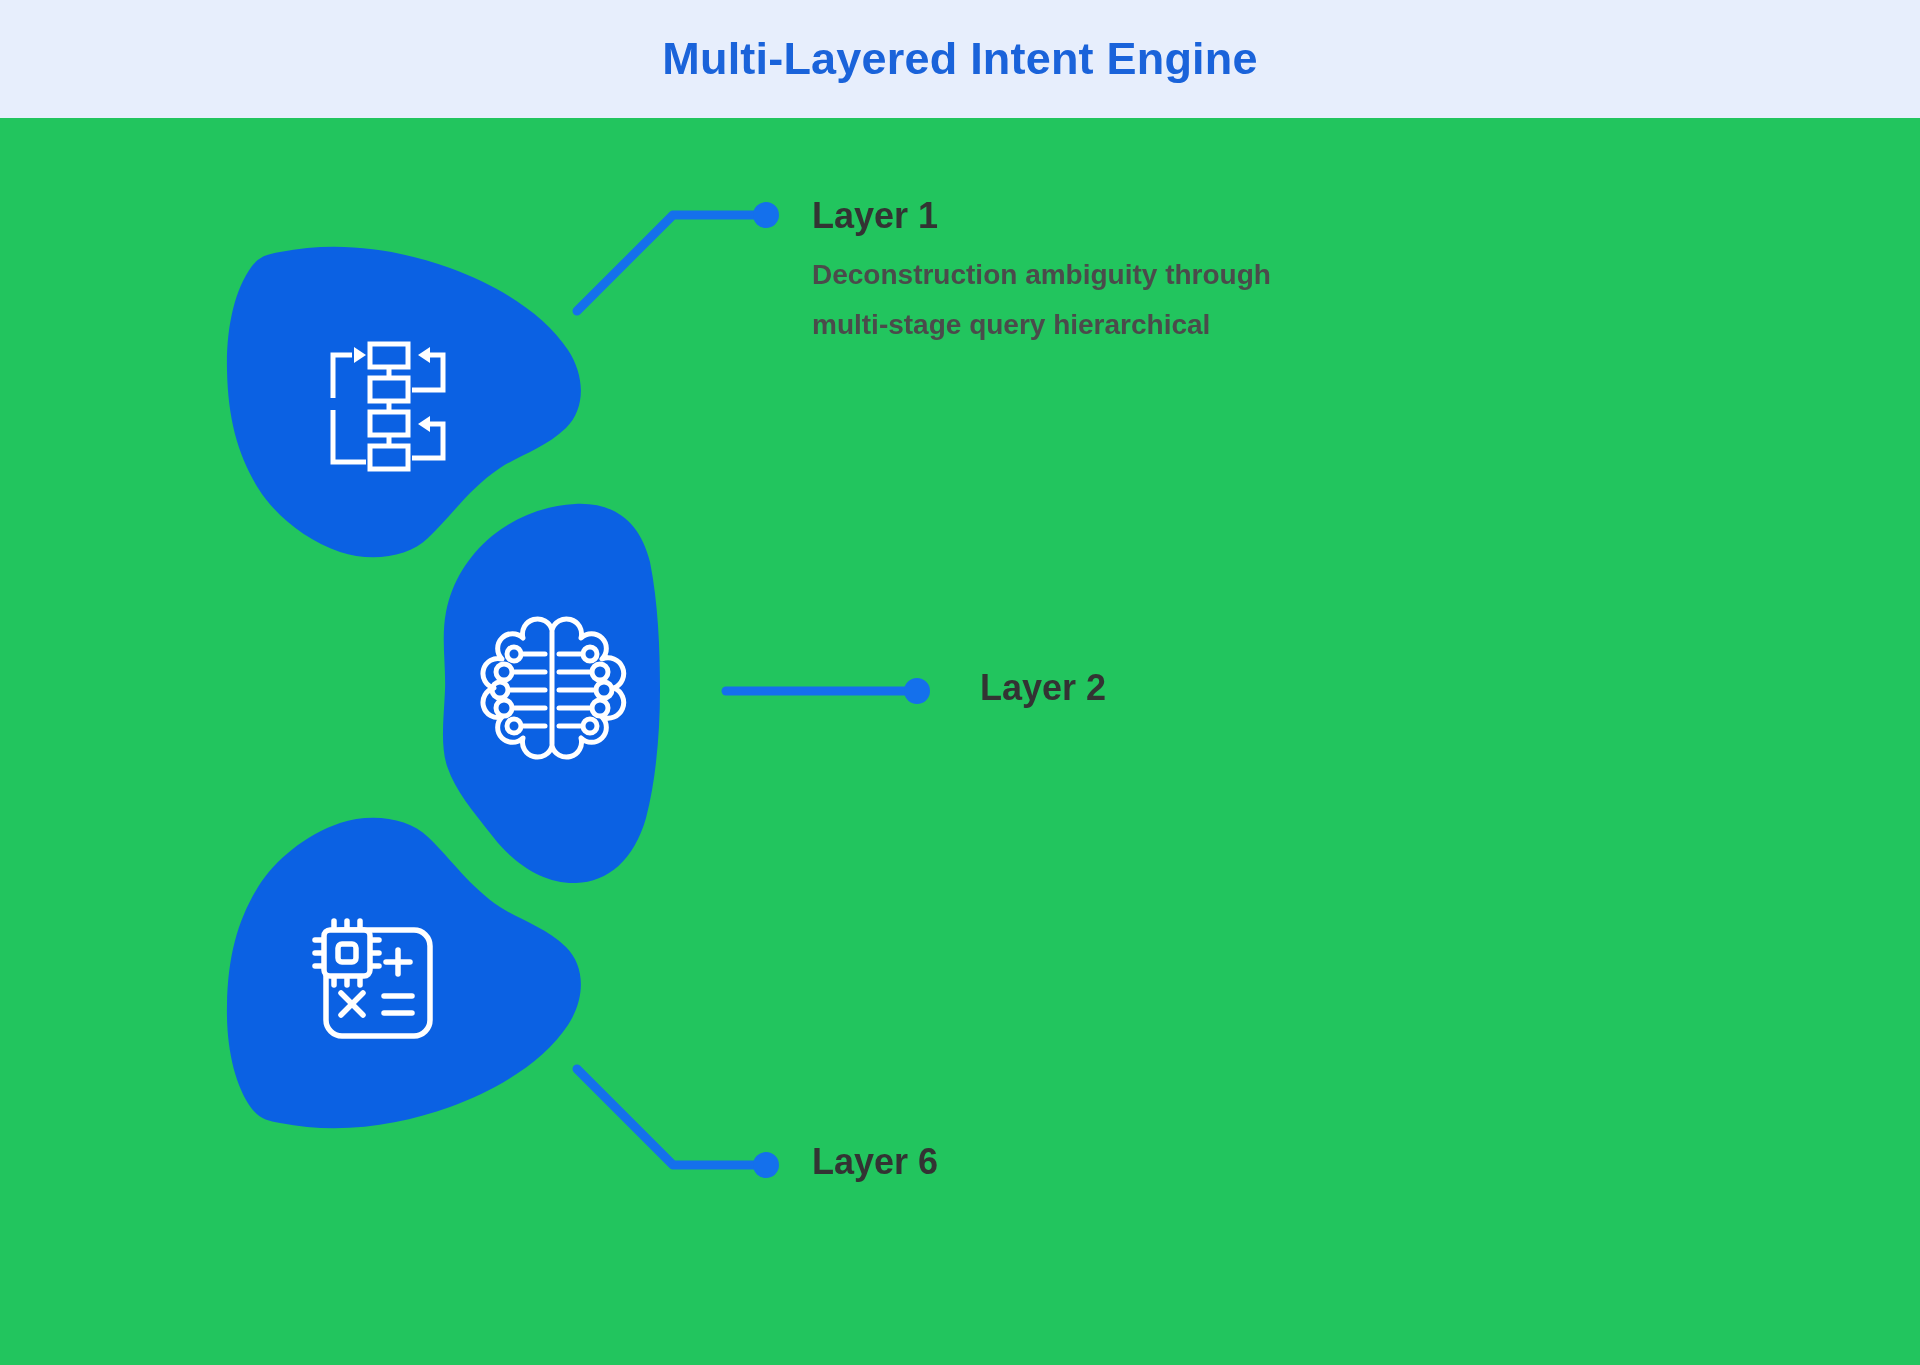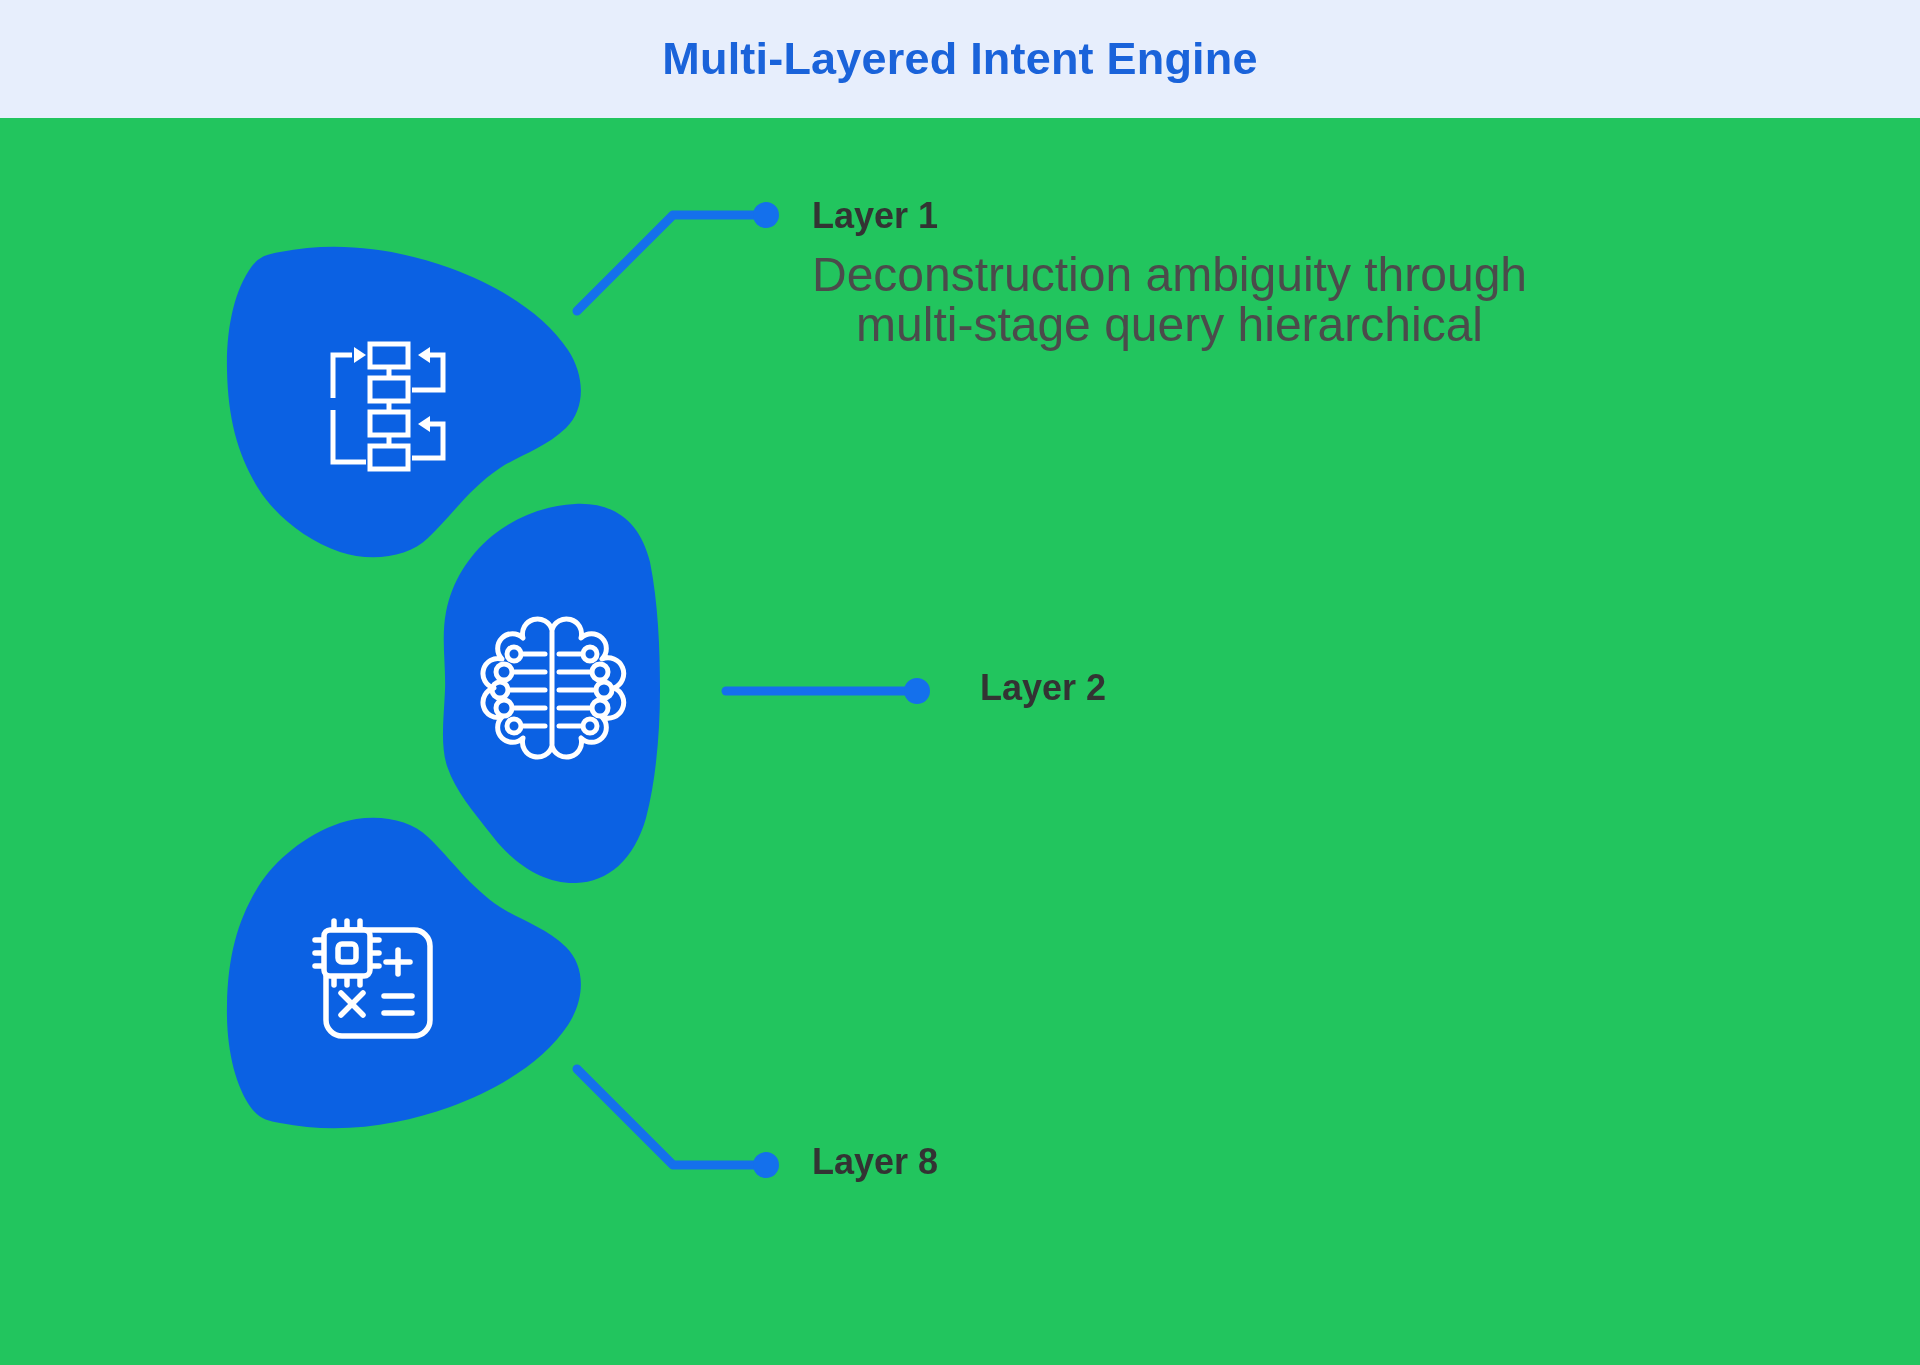--- a/index.html
+++ b/index.html
@@ -17,21 +17,21 @@
   }
   .header-title{
     font-size:45px;font-weight:bold;color:#1a63da;letter-spacing:0.2px;
   }
   .diagram-svg{position:absolute;left:0;top:0;}
   .layer-text{position:absolute;}
   .layer-title{
     font-size:36px;font-weight:bold;color:#333333;line-height:1.1;white-space:nowrap;
   }
   .layer-desc{
-    font-size:48px;font-weight:400;color:#4b4b4b;line-height:50px;white-space:nowrap;text-align:center;
+    font-size:28px;font-weight:700;color:#4b4b4b;line-height:50px;white-space:nowrap;
   }
   
   .l1-title{left:812px;top:196px;}
   .l1-desc {left:812px;top:250px;}
   .l2-title{left:980px;top:668px;}
   .l2-desc {left:980px;top:722px;}
   .l3-title{left:812px;top:1142px;}
   .l3-desc {left:812px;top:1196px;}
 </style>
 </head>
@@ -185,15 +185,15 @@
   <div class="layer-text layer-title l1-title">Layer 1</div>
   <div class="layer-text layer-desc l1-desc">
     <div>Deconstruction ambiguity through</div>
     <div>multi-stage query hierarchical</div>
   </div>
 
   <div class="layer-text layer-title l2-title">Layer 2</div>
   <div class="layer-text layer-desc l2-desc">
   </div>
 
-  <div class="layer-text layer-title l3-title">Layer 8</div>
+  <div class="layer-text layer-title l3-title">Layer 6</div>
 
 </div>
 
 </body></html>

